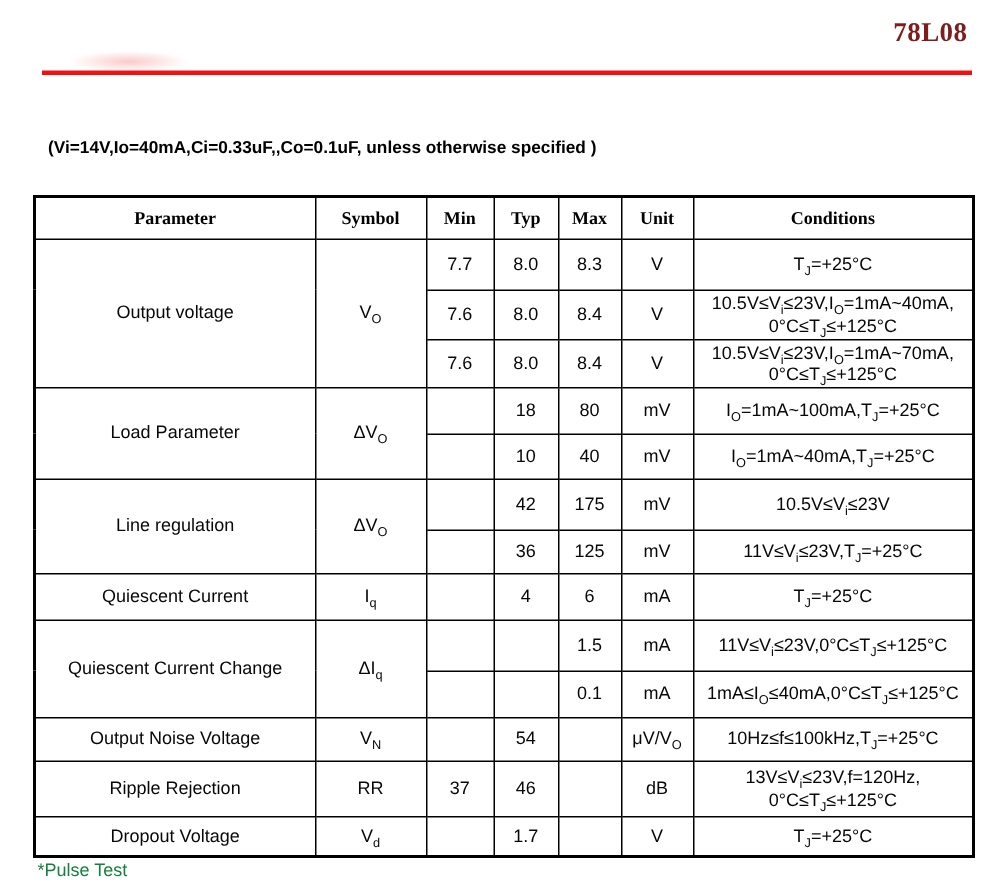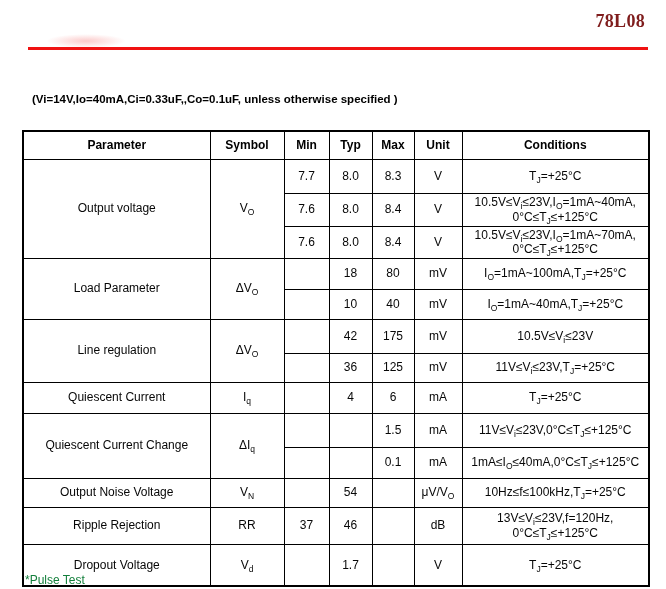--- a/index.html
+++ b/index.html
@@ -12,21 +12,21 @@
   .red-rule{position:absolute;left:28px;top:47px;width:620px;height:3px;}
 
   .heading{position:absolute;left:30px;top:53px;margin:0;font-size:18px;font-weight:normal;
     letter-spacing:.2px;color:#0b0b0b;white-space:nowrap;}
 
   .subtitle{position:absolute;left:32px;top:93px;font-weight:bold;font-size:11.5px;line-height:13.5px;color:#000;white-space:nowrap;}
 
   table.spec{position:absolute;left:22px;top:130px;width:626px;border-collapse:collapse;table-layout:fixed;
     border:2px solid #000;}
   table.spec th,table.spec td{border:1.5px solid #000;overflow:hidden;}
-  table.spec th{font-size:12px;font-weight:bold;text-align:center;vertical-align:middle;padding:0 2px;}
+  table.spec th{font-size:12px;font-weight:bold;text-align:center;vertical-align:middle;padding:0 2px;font-family:Liberation Serif, serif;}
   table.spec td{font-size:12px;text-align:center;vertical-align:middle;padding:0 3px;line-height:1.2;color:#070707;}
   td.param{text-align:left;padding-left:8px;margin-top:37px;}
   td.cond{text-align:left;padding-left:6px;padding-right:2px;font-size:11px;line-height:14px;}
   td.cond.center{text-align:center;}
   table.spec sub{font-size:8.5px;line-height:0;}
 
   .footnote{position:absolute;left:25px;top:573px;font-size:12px;color:#15803d;}
 </style>
 </head>
 <body>
@@ -162,21 +162,21 @@
       <tr style="height:37px">
         <td class="param">Ripple Rejection</td>
         <td>RR</td>
         <td>37</td>
         <td>46</td>
         <td></td>
         <td>dB</td>
         <td class="cond">13V≤V<sub>i</sub>≤23V,f=120Hz,<br>0°C≤T<sub>J</sub>≤+125°C</td>
       </tr>
 
-      <tr style="height:42px">
+      <tr style="height:27px">
         <td class="param">Dropout Voltage</td>
         <td>V<sub>d</sub></td>
         <td></td>
         <td>1.7</td>
         <td></td>
         <td>V</td>
         <td class="cond">T<sub>J</sub>=+25°C</td>
       </tr>
     </tbody>
   </table>

